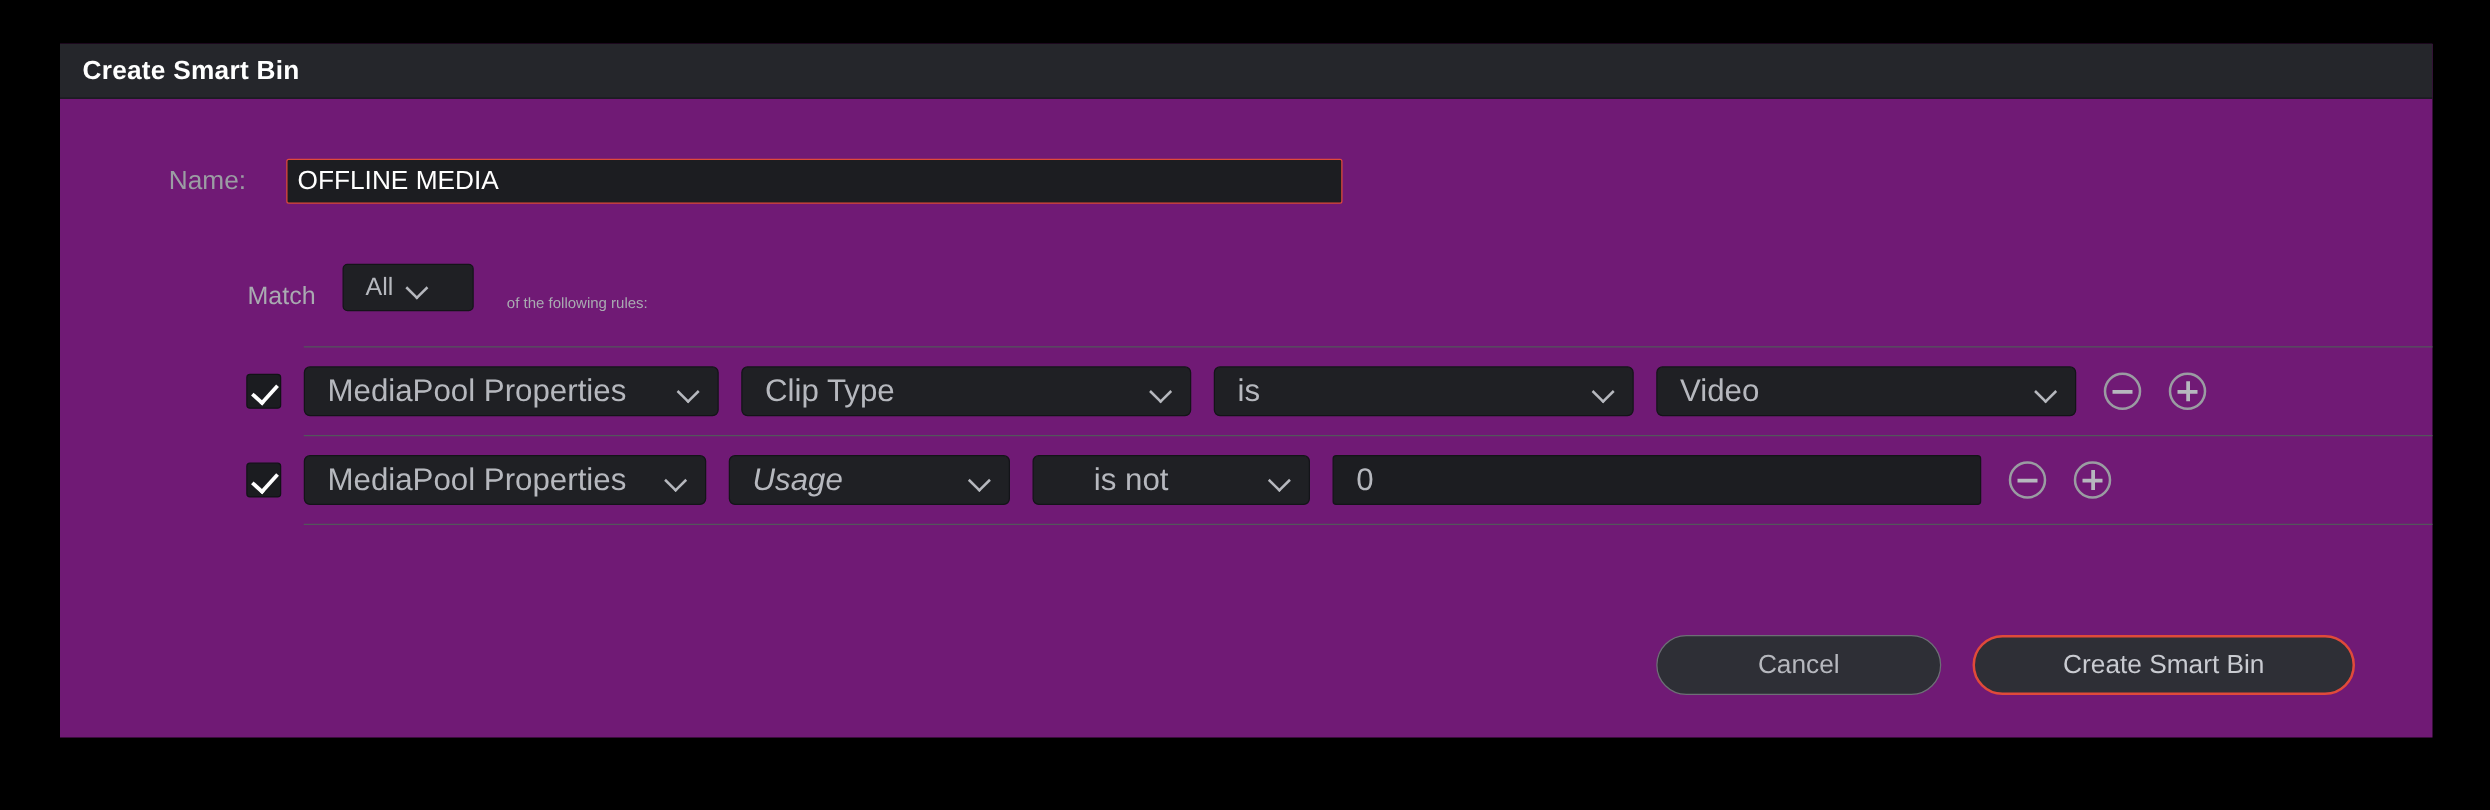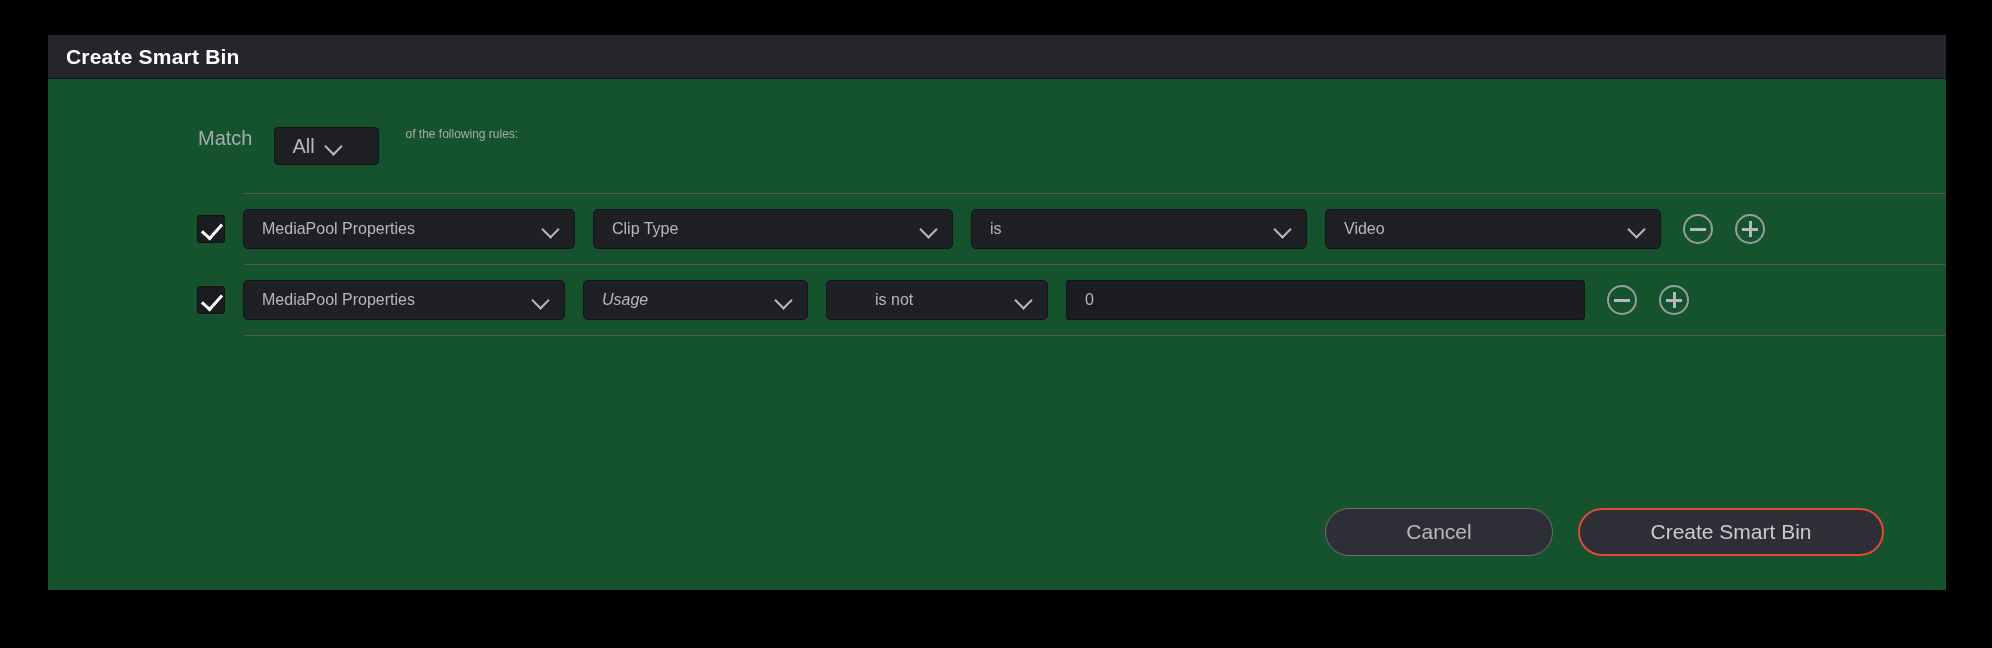--- a/index.html
+++ b/index.html
@@ -20,21 +20,21 @@
     background: #000000;
   }
 
   
   .dialog {
     position: absolute;
     left: 48px;
     top: 35px;
     width: 1898px;
     height: 555px;
-    background: #14532d;
+    background: #701a75;
     display: flex;
     flex-direction: column;
     overflow: hidden;
   }
 
   .titlebar {
     height: 44px;
     background: #25262b;
     border-bottom: 1px solid #17181c;
     display: flex;
@@ -80,21 +80,21 @@
     color: #ffffff;
     font-size: 21px;
     font-family: "Liberation Sans", "DejaVu Sans", sans-serif;
     padding: 0 8px;
     outline: none;
   }
 
   
   .match-row {
     display: flex;
-    align-items: flex-start;
+    align-items: flex-end;
     margin-top: 48px;
     padding-left: 88px;
   }
 
   .match-label {
     color: #a9abb1;
     font-size: 20px;
   }
 
   .match-select {
@@ -167,21 +167,21 @@
     border: 1px solid #131418;
     border-radius: 5px;
     display: flex;
     align-items: center;
     padding: 0 14px 0 18px;
     margin-left: 18px;
     position: relative;
   }
   .field .f-text {
     color: #b6b8be;
-    font-size: 16px;
+    font-size: 25px;
     white-space: nowrap;
     overflow: hidden;
   }
   .field.select .f-text { flex: 1 1 auto; }
 
   .field.textbox {
     background: #1c1d21;
     border: 1px solid #131418;
     border-radius: 3px;
   }
@@ -294,20 +294,24 @@
 <div id="stage">
 
   <div class="dialog">
 
     <div class="titlebar">
       <span class="titlebar-text">Create Smart Bin</span>
     </div>
 
     <div class="dialog-body">
 
+      <div class="name-row">
+        <span class="name-label">Name:</span>
+        <input class="name-input" type="text" value="OFFLINE MEDIA" style="">
+      </div>
 
       <div class="match-row">
         <span class="match-label">Match</span>
 
         <div class="match-select">
           <span class="sel-text">All</span>
           <span class="chev"></span>
         </div>
 
         <span class="match-suffix">of the following rules:</span>

